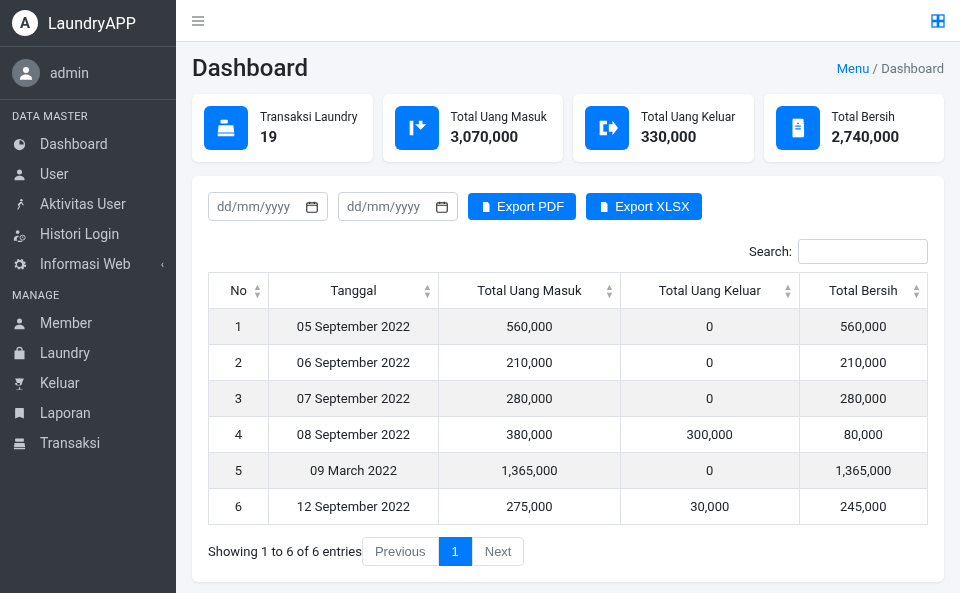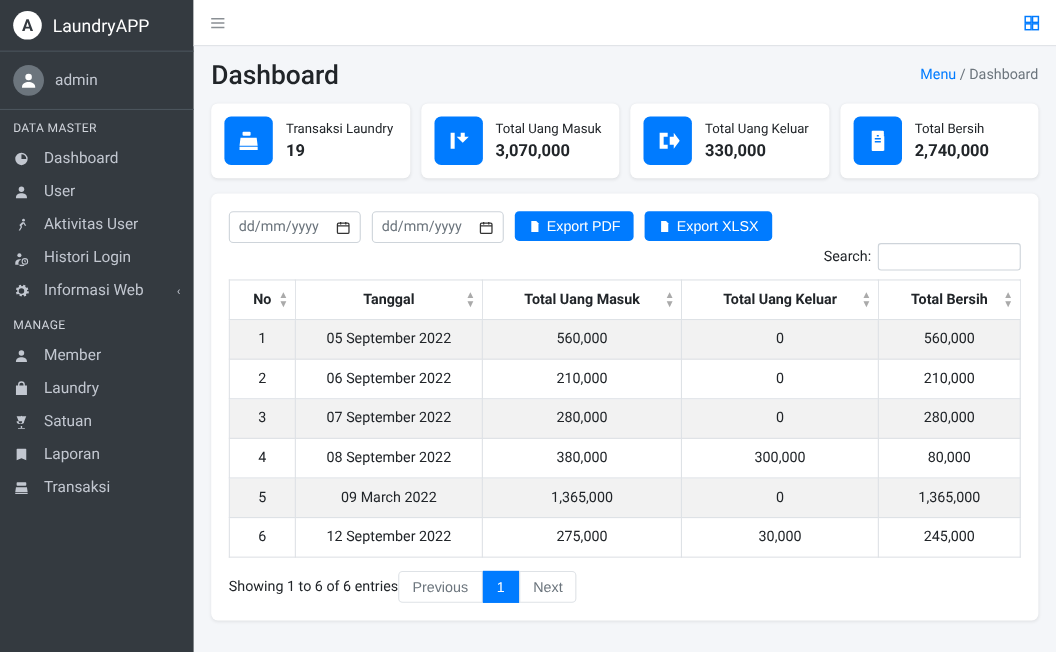--- a/index.html
+++ b/index.html
@@ -23,29 +23,29 @@
 .page-header{display:flex;justify-content:space-between;align-items:center;margin-bottom:12px}
 .page-title{font-size:24px;font-weight:500}
 .breadcrumb{font-size:13px;color:#6c757d}
 .breadcrumb a{color:#007bff;text-decoration:none}
 .cards{display:flex;gap:10px;margin-bottom:14px}
 .card{flex:1;background:#fff;border-radius:6px;box-shadow:0 1px 3px rgba(0,0,0,.08);padding:12px;display:flex;align-items:center}
 .card-icon{width:44px;height:44px;border-radius:6px;background:#007bff;color:#fff;display:flex;align-items:center;justify-content:center;font-size:20px;margin-right:12px}
 .card-label{font-size:12px;color:#212529;margin-bottom:4px}
 .card-value{font-size:15px;font-weight:700}
 .panel{background:#fff;border-radius:6px;box-shadow:0 1px 3px rgba(0,0,0,.08);padding:16px}
-.panel-toolbar{display:flex;gap:10px;margin-bottom:0;align-items:flex-start}
+.panel-toolbar{display:flex;gap:10px;margin-bottom:18px;align-items:center}
 .date-input{border:1px solid #ced4da;border-radius:4px;padding:6px 8px;font-size:13px;width:120px;color:#6c757d;background:#fff;display:flex;align-items:center;justify-content:space-between}
 .btn{border:none;border-radius:4px;padding:6px 12px;font-size:13px;cursor:pointer;display:inline-flex;align-items:center;gap:5px}
 .btn-primary{background:#007bff;color:#fff}
 .search-row{display:flex;justify-content:flex-end;align-items:center;margin-bottom:8px;font-size:13px}
 .search-row input{border:1px solid #ced4da;border-radius:3px;padding:4px 6px;margin-left:6px;font-size:13px;width:130px}
 table{width:100%;border-collapse:collapse;font-size:13px}
 th,td{padding:10px 8px;border:1px solid #dee2e6;text-align:center}
-th{background:#fff;font-weight:700;position:relative}
+th{background:#fff;font-weight:400;position:relative}
 .sort{position:absolute;right:6px;top:50%;transform:translateY(-50%);font-size:9px;color:#aaa;line-height:8px}
 tbody tr:nth-child(odd){background:#f2f2f2}
 .table-footer{display:flex;justify-content:flex-start;align-items:center;margin-top:12px;font-size:13px}
 .pagination{display:flex;gap:0}
 .page-btn{border:1px solid #dee2e6;padding:6px 12px;background:#fff;color:#6c757d;cursor:pointer;font-size:13px}
 .page-btn.active{background:#007bff;color:#fff;border-color:#007bff}
 .page-btn:first-child{border-radius:4px 0 0 4px}
 .page-btn:last-child{border-radius:0 4px 4px 0}
 svg{display:block}
 </style>
@@ -133,21 +133,21 @@
           </svg>
       </span>
       <span>Laundry</span>
     </div>
     <div class="nav-item">
       <span class="nav-icon">
         <svg width="15" height="15" viewBox="0 0 24 24" fill="currentColor">
             <path d="M12 3l1 1h6l-3 7a4 4 0 01-8 0h2l2-5-2 5h-2L5 4h6l1-1zm-7 8a4 4 0 008 0H5zm6 7h2v3h4v1H7v-1h4v-3z"></path>
           </svg>
       </span>
-      <span>Satuan</span>
+      <span>Keluar</span>
     </div>
     <div class="nav-item">
       <span class="nav-icon">
         <svg width="15" height="15" viewBox="0 0 24 24" fill="currentColor">
             <path d="M6 3h12a1 1 0 011 1v16l-7-3-7 3V4a1 1 0 011-1z"></path>
           </svg>
       </span>
       <span>Laporan</span>
     </div>
     <div class="nav-item">

